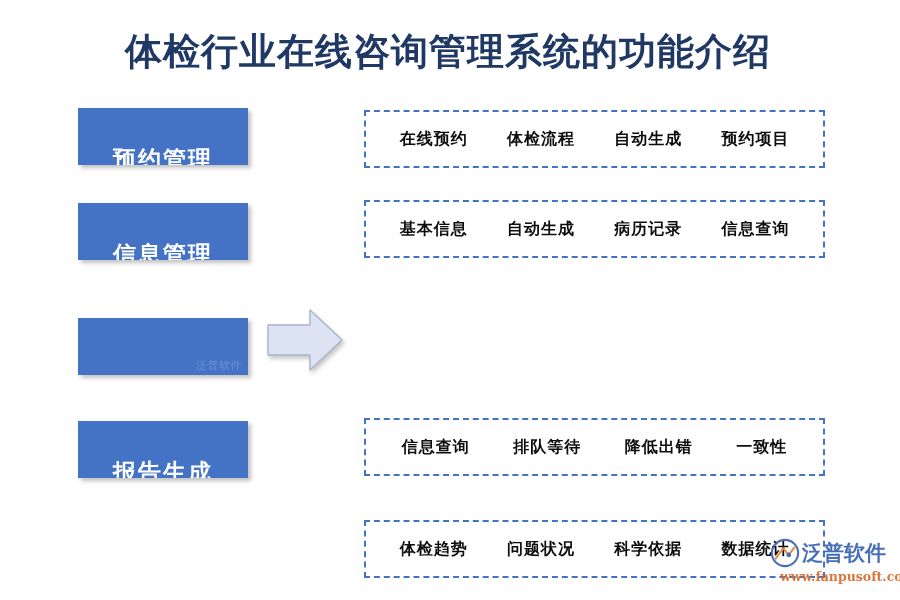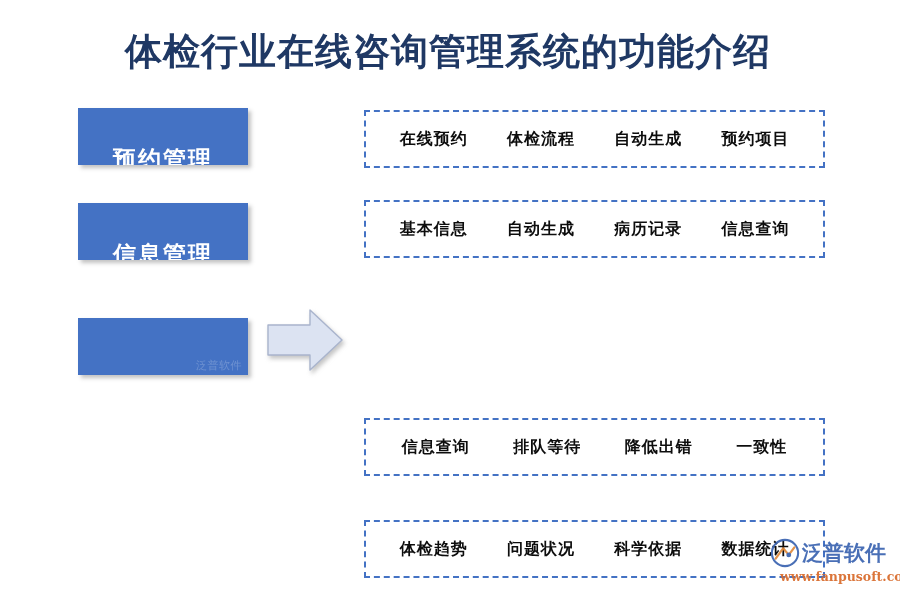--- a/index.html
+++ b/index.html
@@ -203,20 +203,23 @@
     <div class="label-box" style="top:3px">
       <span class="box-watermark">泛普软件</span>
     </div>
   </div>
 
   <svg id="flow-arrow" viewBox="0 0 78 64">
     <polygon points="2,17 44,17 44,2 76,32 44,62 44,47 2,47" fill="#dce3f2" stroke="#a9b4cd" stroke-width="1.4" stroke-linejoin="round"></polygon>
   </svg>
 
   <div class="row" style="top:418px">
+    <div class="label-box" style="top:3px">
+      <span class="label-text">报告生成</span>
+    </div>
     <div class="items-box" style="top:0px">
       <span class="item">信息查询</span>
       <span class="item">排队等待</span>
       <span class="item">降低出错</span>
       <span class="item">一致性</span>
     </div>
   </div>
 
   <div class="row" style="top:520px">
     <div class="items-box" style="top:0px">

